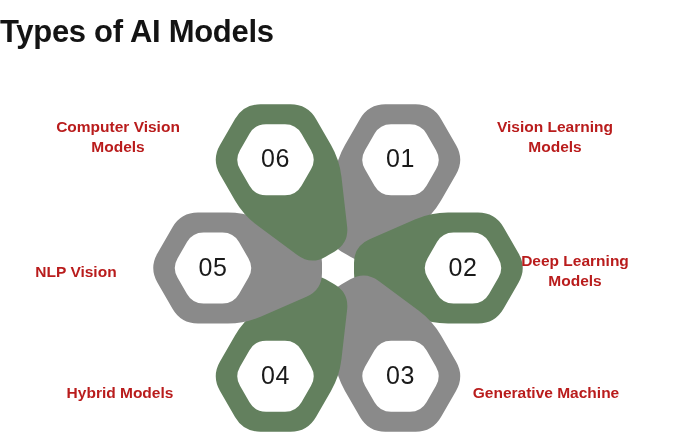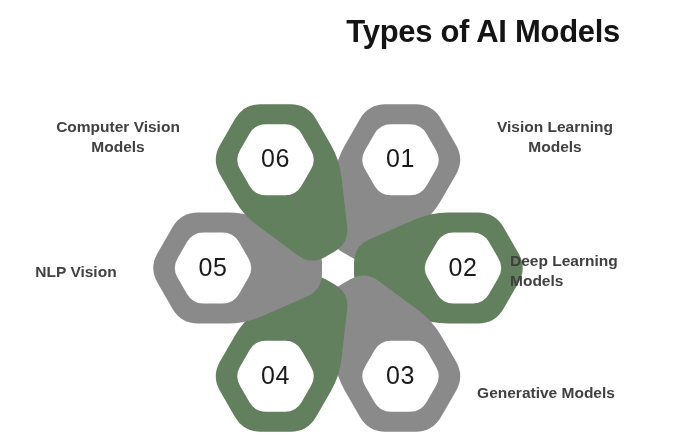--- a/index.html
+++ b/index.html
@@ -15,21 +15,21 @@
     width: 676px;
     height: 446px;
     background: #ffffff;
     overflow: hidden;
   }
   #page-title {
     position: absolute;
     left: 0;
     top: 14px;
     width: 620px;
-    text-align: right;
+    text-align: left;
     font-size: 31px;
     font-weight: bold;
     letter-spacing: -0.3px;
     color: #141414;
     font-family: "Liberation Sans", sans-serif;
   }
   #flower {
     position: absolute;
     left: 0;
     top: 0;
@@ -48,29 +48,29 @@
     fill: #1a1a1a;
     text-anchor: middle;
     dominant-baseline: middle;
     letter-spacing: 0.5px;
   }
   .label {
     position: absolute;
     font-family: "Liberation Sans", sans-serif;
     font-size: 15.5px;
     font-weight: bold;
-    color: #404040;
+    color: #b91c1c;
     line-height: 1.32;
     white-space: pre-line;
   }
   .lbl-cv   { left: 18px;  top: 117px; width: 200px; text-align: center; }
   .lbl-nlp  { left: 6px;   top: 262px; width: 140px; text-align: center; }
   .lbl-hyb  { left: 36px;  top: 383px; width: 168px; text-align: center; }
   .lbl-ml   { left: 455px; top: 117px; width: 200px; text-align: center; }
-  .lbl-dl   { left: 510px; top: 251px; width: 162px; }
+  .lbl-dl   { left: 494px; top: 251px; width: 162px; text-align: center; }
   .lbl-gen  { left: 446px; top: 383px; width: 200px; text-align: center; }
 </style>
 </head>
 <body>
 
 <div id="canvas">
 
   <div id="page-title">Types of AI Models</div>
 
   <svg id="flower" viewBox="0 0 676 446">
@@ -106,22 +106,23 @@
         </g>
         <text x="275.49999999999994" y="160.7468245269452" class="petal-number">06</text>
       </g>
   </svg>
 
   <div class="label lbl-cv">Computer Vision
 Models</div>
 
   <div class="label lbl-nlp">NLP Vision</div>
 
+  <div class="label lbl-hyb">Hybrid Models</div>
 
   <div class="label lbl-ml">Vision Learning
 Models</div>
 
   <div class="label lbl-dl">Deep Learning
 Models</div>
 
-  <div class="label lbl-gen">Generative Models</div>
+  <div class="label lbl-gen">Generative Machine</div>
 
 </div>
 
 </body></html>

